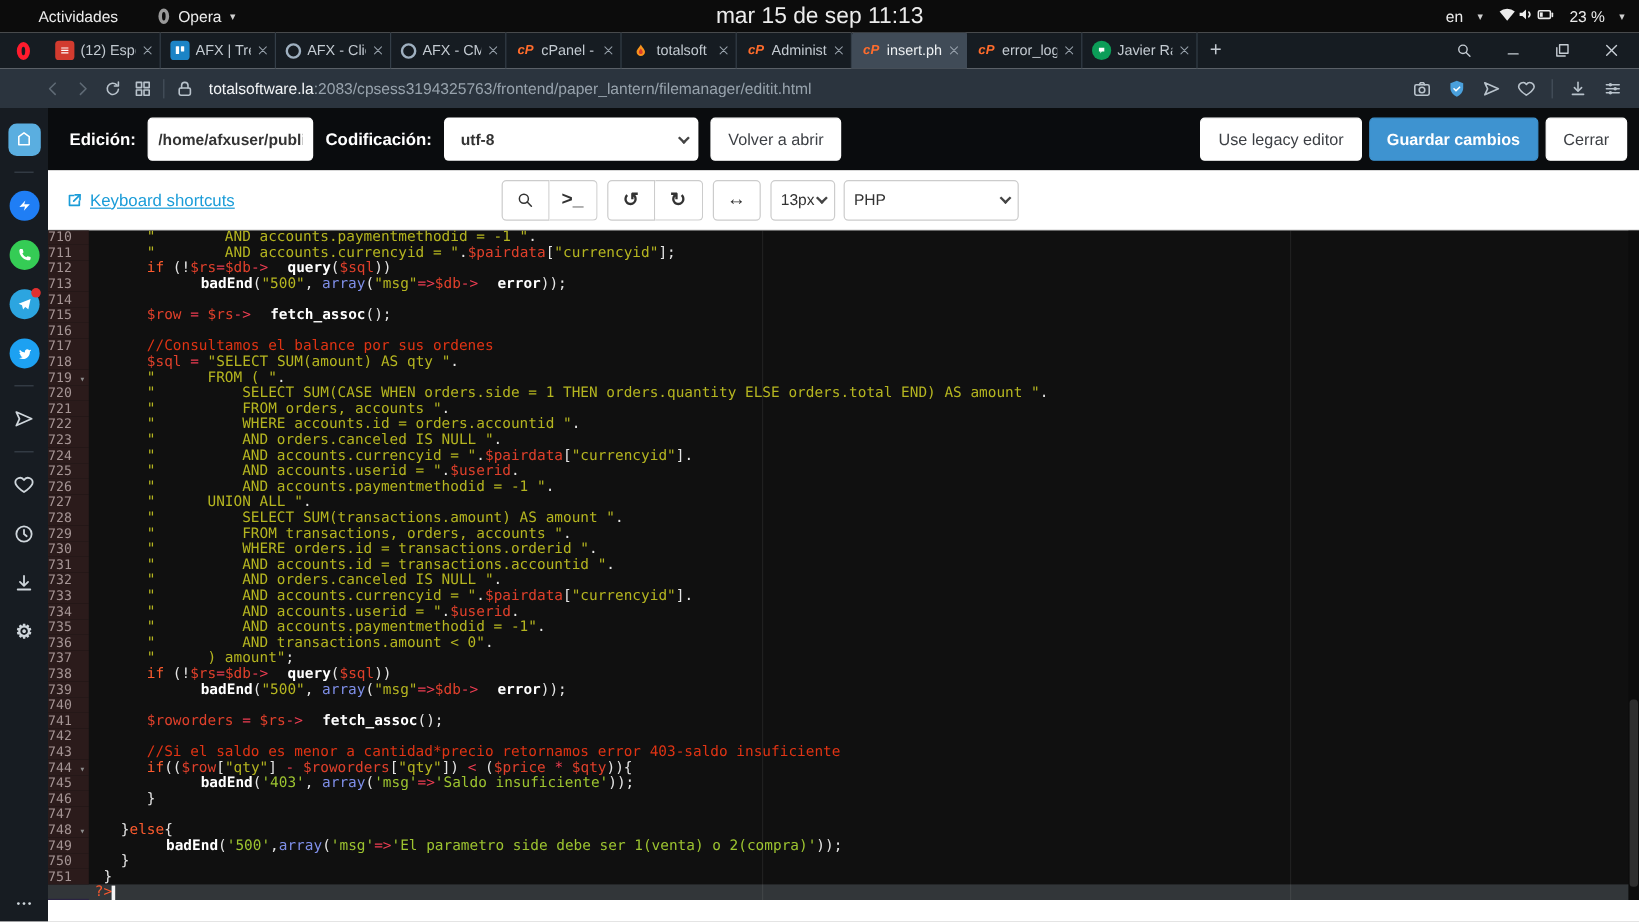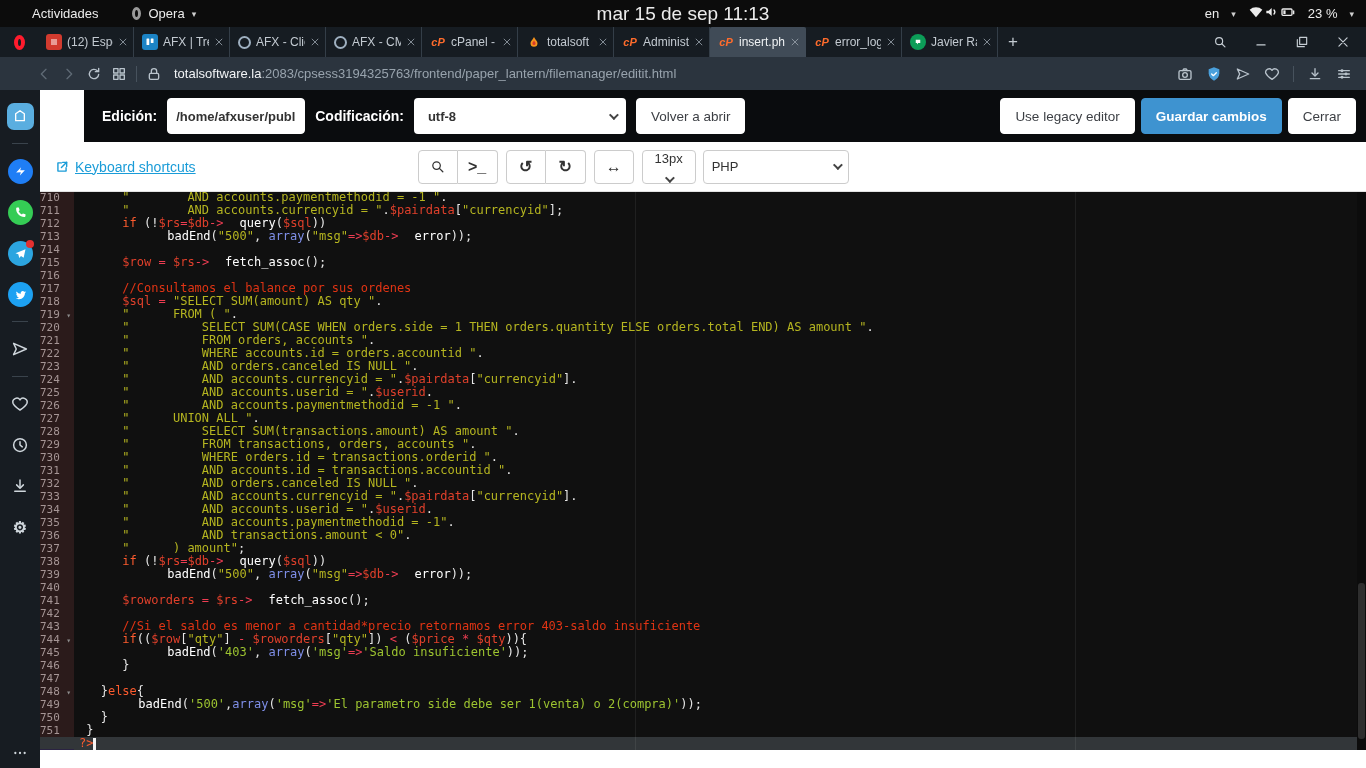--- a/index.html
+++ b/index.html
@@ -70,21 +70,21 @@
   .app-twitter { background:#1da1f2; }
   .badge { position:absolute; top:1px; right:6px; width:8px; height:8px; background:#e33030; border-radius:50%; }
   .side-divider { width:16px; height:1px; background:#3a434c; flex:none; }
   .side-spacer { flex:1; }
   .side-dots { letter-spacing:2px; font-size:13px; color:#cfd6dc; }
 
   #content { flex:1; display:flex; flex-direction:column; min-width:0; }
 
   
   #file-header { height:52px; background:#0a0c0e; display:flex; align-items:center; gap:10px;
-                 padding:0 10px 0 18px; flex:none; color:#fff;margin-left:44px; }
+                 padding:0 10px 0 18px; flex:none; color:#fff; }
   .hdr-label { font-weight:bold; font-size:14px; white-space:nowrap; }
   #path-input { width:138px; height:36px; border:1px solid #fff; border-radius:4px; background:#fff;
                 font-family:"Liberation Sans", sans-serif; font-weight:bold; font-size:13px; color:#333;
                 padding:0 8px; overflow:hidden; }
   .hsel { height:36px; background:#fff; border-radius:4px; color:#333; font-size:13px; font-weight:bold;
           display:flex; align-items:center; justify-content:space-between; padding:0 10px 0 14px; }
   #encoding-select { width:212px; }
   .caret { width:7px; height:7px; border-right:2px solid #444; border-bottom:2px solid #444;
            transform:rotate(45deg) translateY(-2px); flex:none; }
   .wbtn { height:36px; background:#fff; border:1px solid #fff; border-radius:4px; color:#3c3f44;
@@ -102,42 +102,42 @@
   .tb-btn { width:40px; height:34px; background:#fff; border:1px solid #ccc; display:flex; align-items:center;
             justify-content:center; color:#333; font-size:16px; }
   .tb-btn + .tb-btn { border-left:none; }
   .tb-group .tb-btn:first-child { border-radius:4px 0 0 4px; }
   .tb-group .tb-btn:last-child { border-radius:0 4px 4px 0; }
   .tb-group .tb-btn:only-child { border-radius:4px; }
   .tb-btn .icn svg { width:15px; height:15px; }
   .glyph { font-weight:bold; }
   .tb-sel { height:34px; border:1px solid #ccc; border-radius:4px; background:#fff; color:#333; font-size:13px;
             display:flex; align-items:center; justify-content:space-between; padding:0 8px; margin-right:7px; }
-  #fontsize-select { width:54px;flex-direction:column; }
+  #fontsize-select { width:54px; }
   #syntax-select { width:146px; }
 
   
   #editor { flex:1; background:#101010; position:relative; overflow:hidden; min-height:0;
             font-family:"DejaVu Sans Mono", monospace; }
   #code-lines { margin-top:-1px; }
   .cl { display:flex; height:13px; line-height:13px; font-size:12px; white-space:pre; }
   .ln { width:34px; flex:none; background:#2b1b1b; color:#a59595; font-size:11px; text-align:right;
         padding-right:15px; position:relative; }
   .fold { position:absolute; right:3px; top:1px; font-size:8px; color:#8d8d8d; }
   .lc { flex:1; padding-left:5px; color:#e6e6e6; }
   .cl.active { background:#323639; }
   .cl.active .ln { background:#2a2342; color:#8aa8d8;margin-top:12px; }
   .cursor { display:inline-block; width:3px; height:12px; background:#f5f5f5; vertical-align:text-bottom; }
   .tok-p { color:#e6e6e6; }
   .tok-k { color:#fc5b2e; }
   .tok-s { color:#b5b520; }
   .tok-s2 { color:#9dc430; }
   .tok-v { color:#e0402b; }
   .tok-o { color:#ee3d52; }
-  .tok-f { color:#ffffff; font-weight:normal;padding-left:16px; }
+  .tok-f { color:#ffffff; font-weight:bold;padding-left:16px; }
   .tok-a { color:#7f8fe8; }
   .tok-c { color:#e03414; }
   .ruler { position:absolute; top:0; bottom:0; width:1px; background:rgba(255,255,255,0.07); }
   #scrollbar-v { position:absolute; top:0; right:0; bottom:0; width:9px; background:#0c0c0c; }
   #scroll-thumb { position:absolute; left:1px; right:1px; top:70%; height:28%; background:#2e2e2e; border-radius:3px; }
 
   #page-bottom { height:18px; background:#fff; flex:none; }
 </style>
 </head>
 <body>

